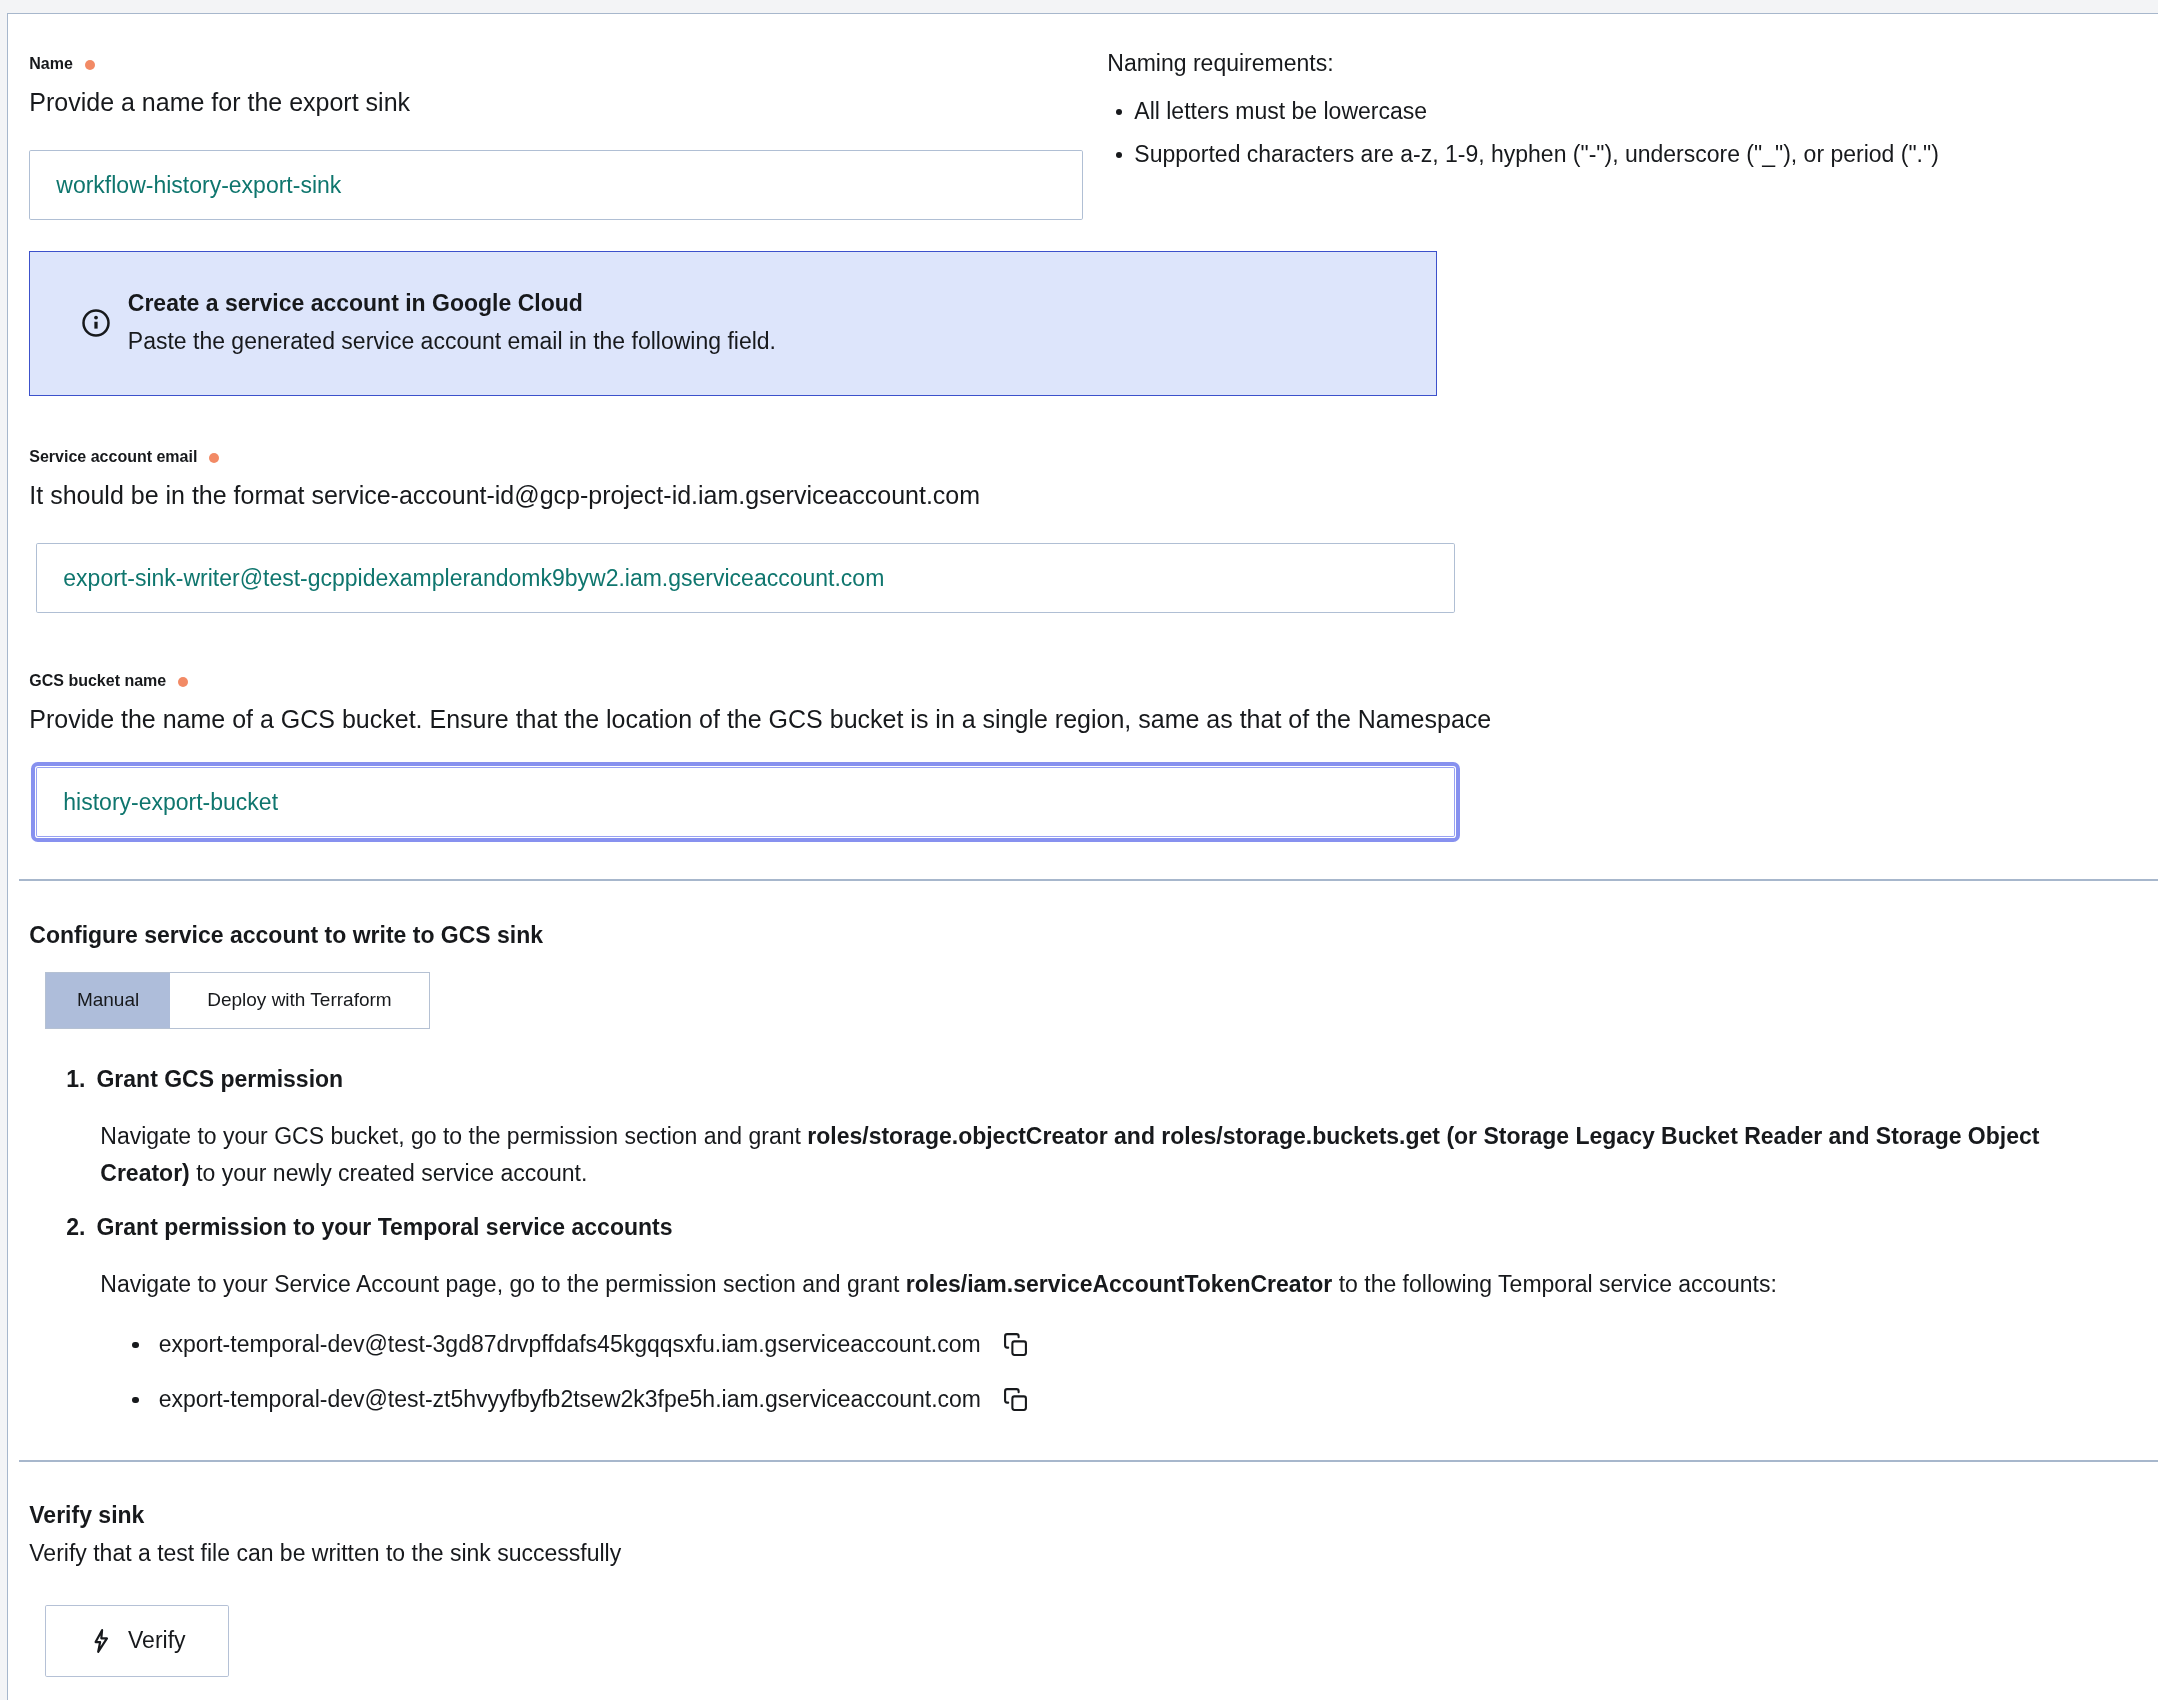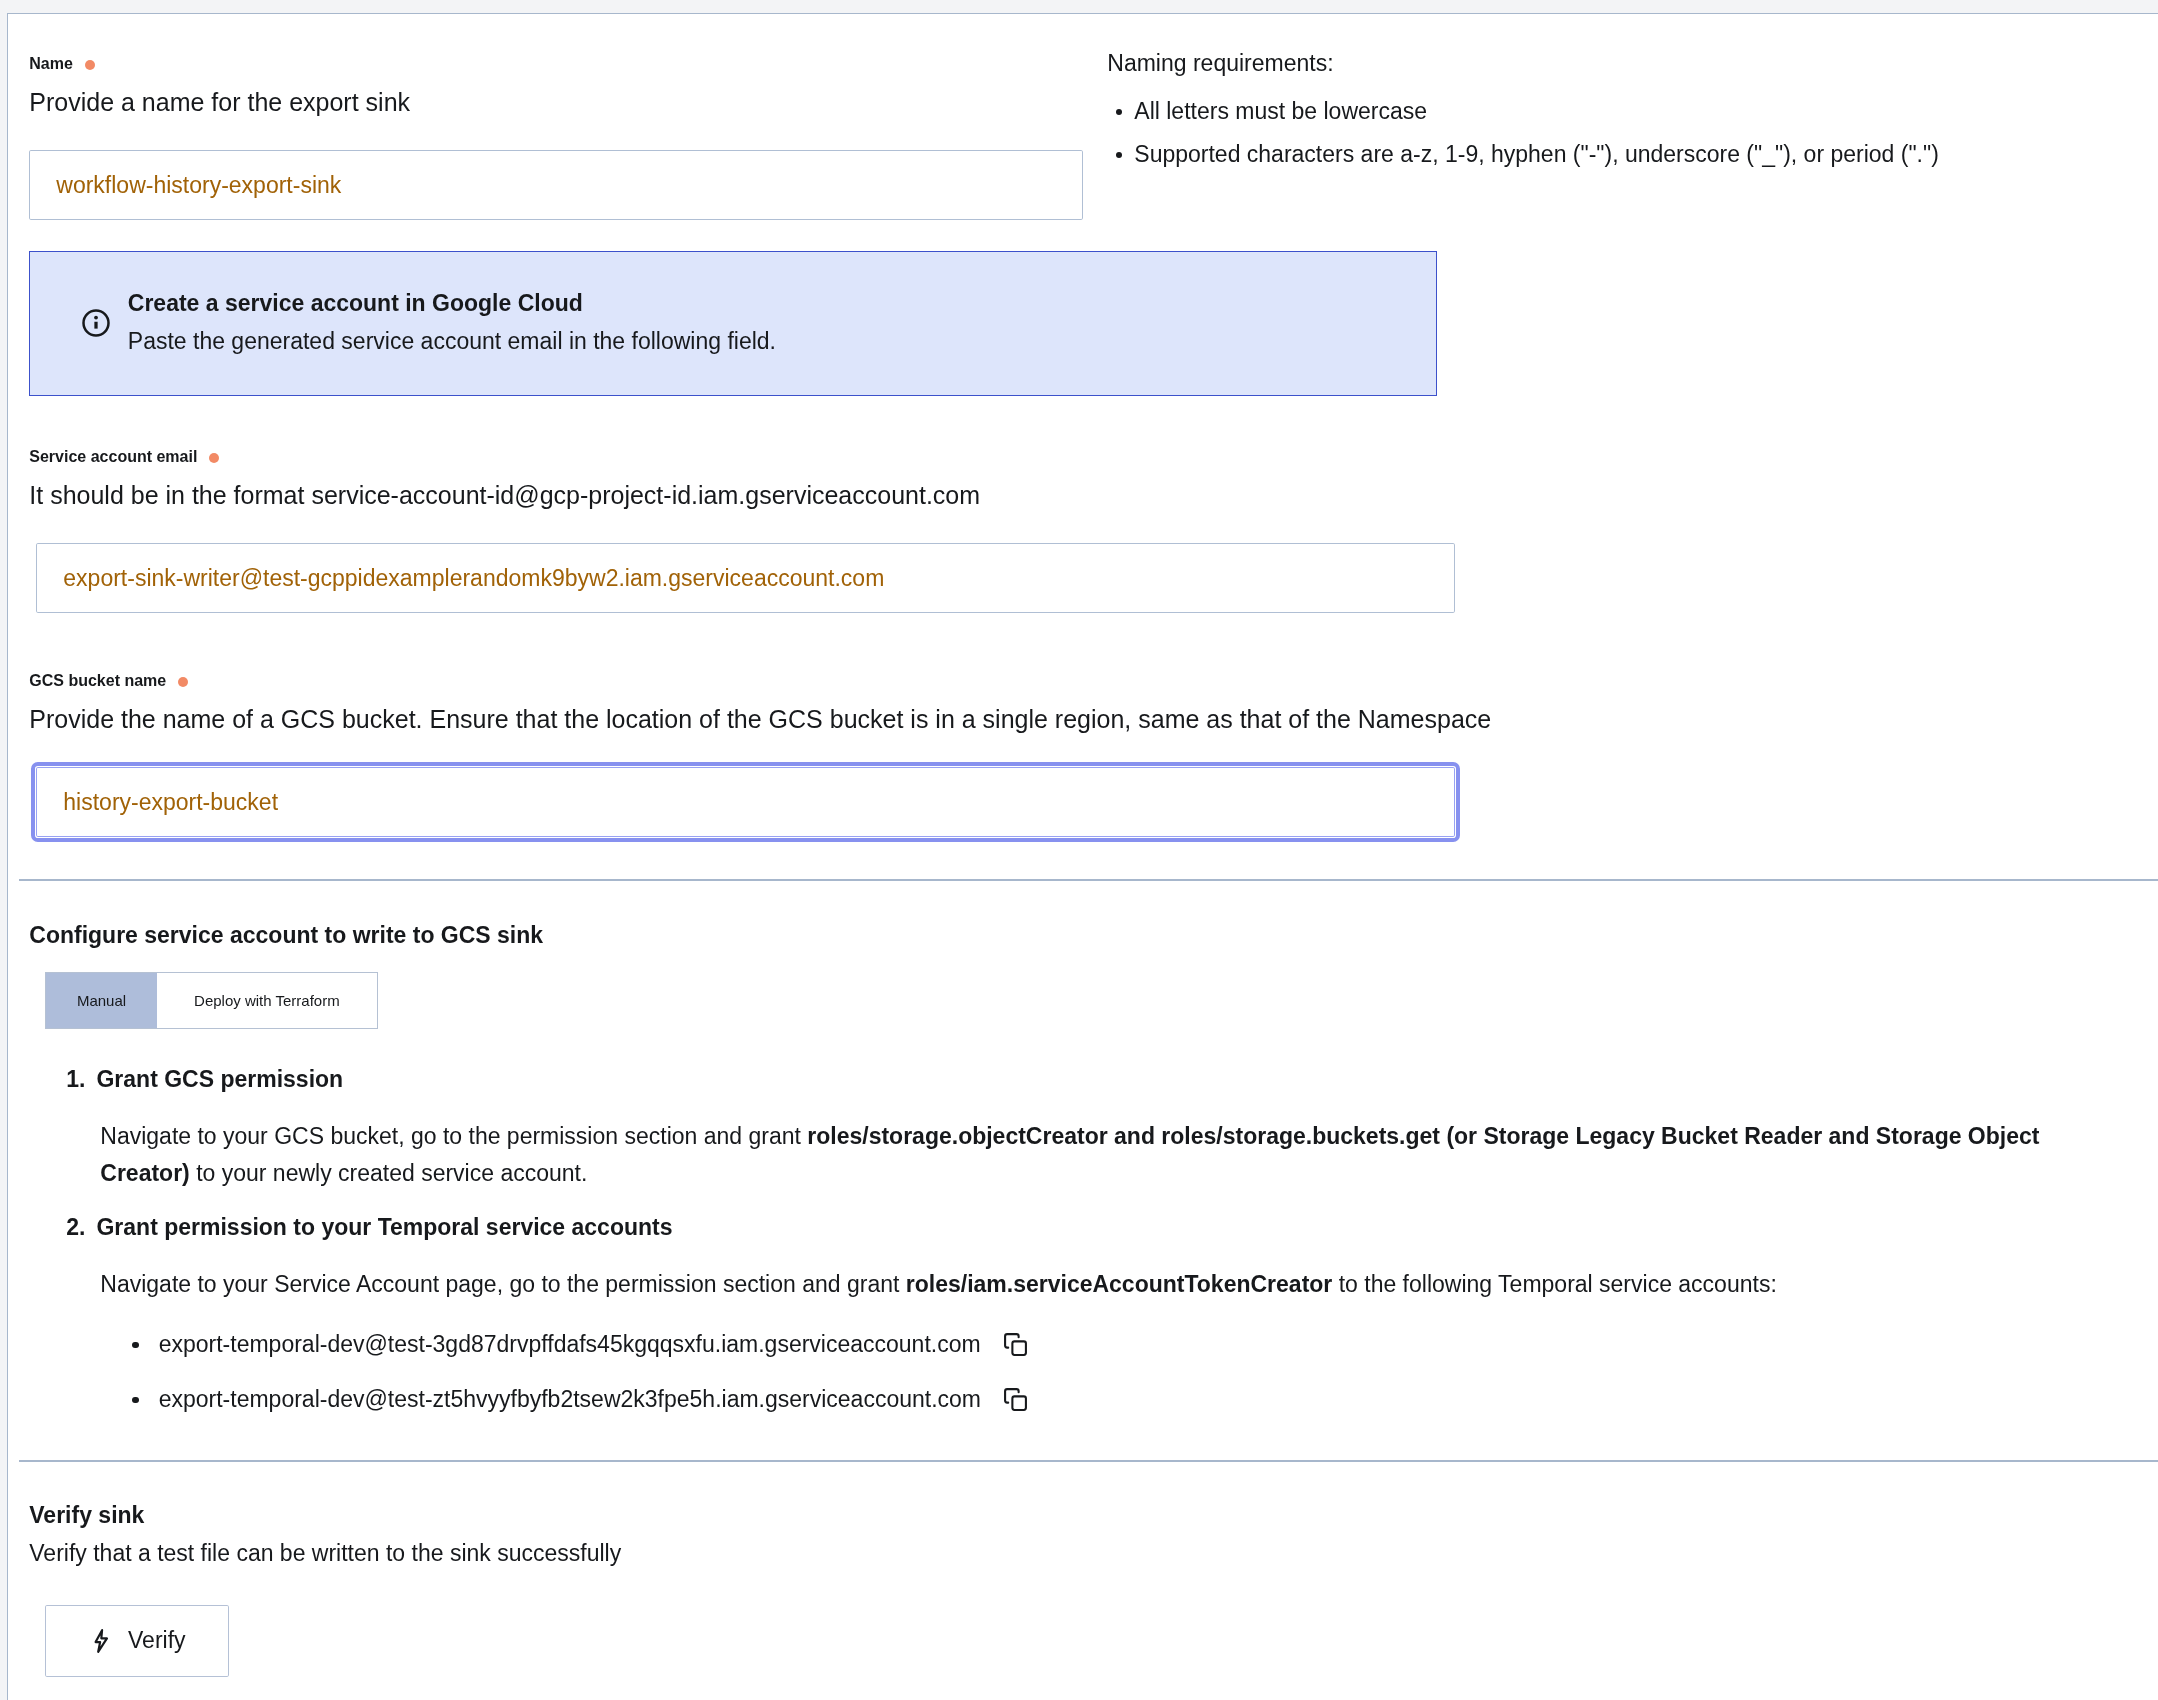--- a/index.html
+++ b/index.html
@@ -13,21 +13,21 @@
   .col-left { width:1054px; flex:none; }
   .col-right { margin-left:24px; flex:1; }
 
   .field-label { display:flex; align-items:center; gap:12px;
                  font-size:16px; font-weight:bold; line-height:29px; }
   .req-dot { width:10px; height:10px; border-radius:50%; background:#f28a65; margin-top:2.8px; flex:none; }
   .field-desc { margin-top:10px; font-size:25px; line-height:29px; }
 
   .text-input { display:block; margin-top:33px; width:1054px; height:70px;
                 border:1.8px solid #b0bfd4; border-radius:1.8px; background:#fff;
-                font-family:inherit; font-size:23px; color:#a16207; padding:0 26px; }
+                font-family:inherit; font-size:23px; color:#0f766e; padding:0 26px; }
   .text-input.wide { width:1419px;margin-left:7px; }
   .text-input.focused { border:1.8px solid #98a2f3; outline:4.6px solid #8791ef; outline-offset:1.8px; }
 
   .req-title { font-size:23px; line-height:29px; }
   .req-list { list-style:none; margin-top:19px; }
   .req-list li { position:relative; padding-left:27px; font-size:23px; line-height:29px; margin-top:13.8px; }
   .req-list li .li-dot { position:absolute; left:8.3px; top:12px; width:6.4px; height:6.4px;
                          border-radius:50%; background:#17191c; }
 
   .info-box { margin-top:31px; width:1408px; border:1.8px solid #3c51cb; background:#dde5fb;
@@ -36,21 +36,21 @@
   .info-title { font-size:23px; font-weight:bold; line-height:29px; }
   .info-desc { margin-top:9.2px; font-size:23px; line-height:29px; }
 
   .section { margin-top:46px; }
   .divider { height:1.8px; background:#a7b7cc; margin-left:-10px; width:2204px; }
   .divider.one { margin-top:42px; }
   .divider.two { margin-top:46px; }
 
   .cfg-title { margin-top:40px; font-size:23px; font-weight:bold; line-height:29px; }
   .tabs { display:inline-flex; margin-top:22px; margin-left:15.6px; border:1.8px solid #b5c1d3; background:#fff; }
-  .tab { height:55px; display:flex; align-items:center; font-size:15px; padding:0 31px;
+  .tab { height:55px; display:flex; align-items:center; font-size:19px; padding:0 31px;
          background:#fff; border:none; font-family:inherit; color:#17191c; cursor:pointer; }
   .tab.selected { background:#aebdda; }
   .tab.unselected { padding:0 37px; }
 
   .steps { margin-top:35px; margin-left:37px; }
   .step + .step { margin-top:20px; }
   .step-head { display:flex; gap:11px; font-size:23px; font-weight:bold; line-height:31px; }
   .step-body { margin-left:34px; margin-top:23px; font-size:23px; line-height:37px; max-width:2011px; }
   .step-body b { font-weight:bold; }
 

